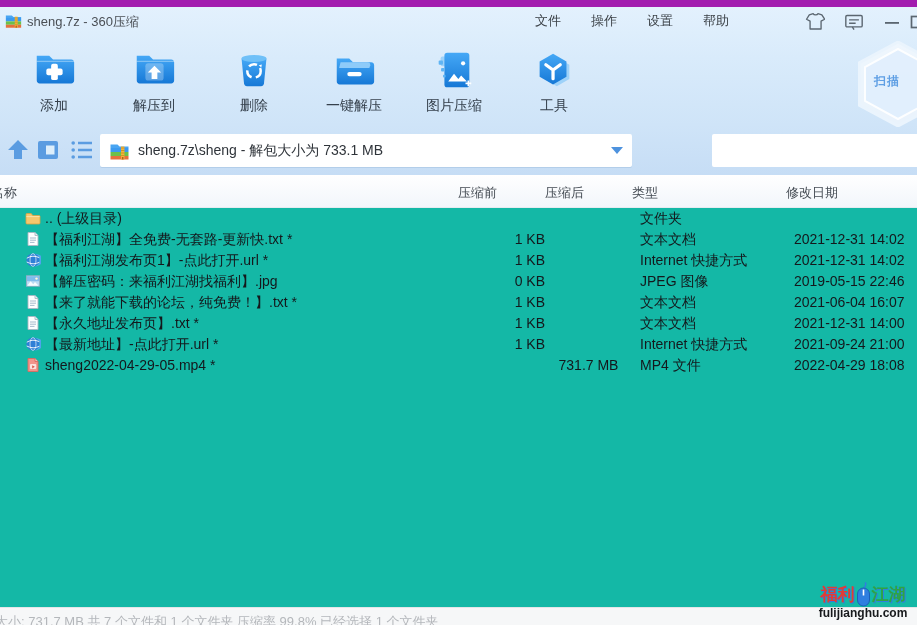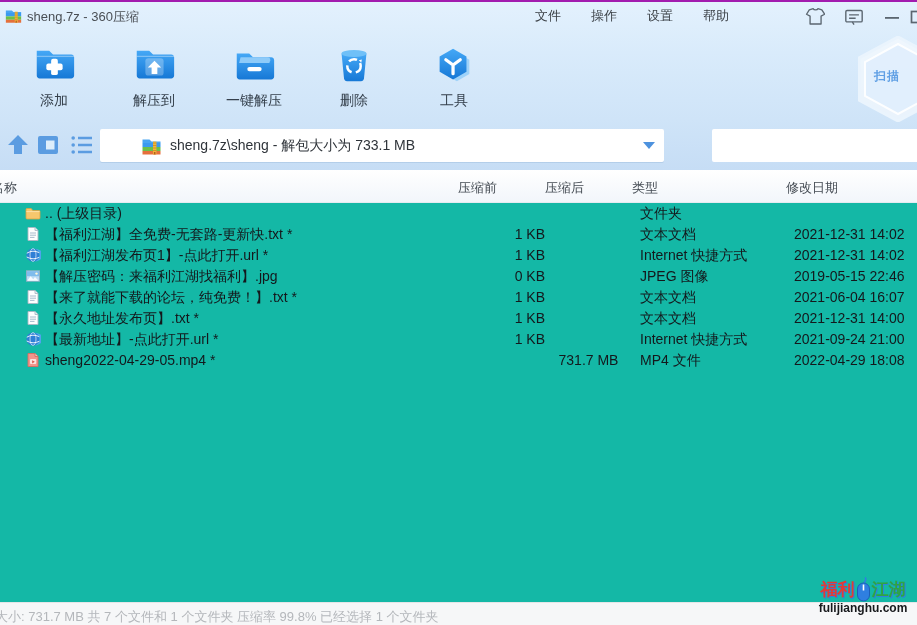--- a/index.html
+++ b/index.html
@@ -1,19 +1,19 @@
 <!DOCTYPE html>
 <html><head>
 <meta charset="utf-8">
 <style>
   html,body{margin:0;padding:0;background:#eef3f8;}
   #app{
     position:relative;width:917px;height:625px;overflow:hidden;
     font-family:"Liberation Sans","DejaVu Sans",sans-serif;
-    background:#ffffff;border-top:2px solid #a21caf;box-sizing:border-box;
+    background:#ffffff;border-top:7px solid #a21caf;box-sizing:border-box;
     user-select:none;
   }
   
   .chrome{position:absolute;left:0;top:0;width:917px;height:168px;
     background:linear-gradient(180deg,#e3f1fd 0%,#d9ebfb 30%,#cfe4f8 70%,#c6ddf5 100%);}
   
   .titlebar{position:absolute;left:0;top:0;width:917px;height:28px;}
   .app-ico{position:absolute;left:5px;top:5px;width:17px;height:17px;}
   .win-title{position:absolute;left:27px;top:6px;font-size:13px;color:#4a4f55;}
   .menubar{position:absolute;left:520px;top:0;height:28px;display:flex;align-items:center;}
@@ -24,21 +24,21 @@
   .toolbar{position:absolute;left:0;top:28px;width:917px;height:90px;display:flex;padding-left:4px;box-sizing:border-box;}
   .tbtn{width:100px;height:86px;margin-top:2px;display:flex;flex-direction:column;align-items:center;border-radius:4px;}
   .tbtn .ic{width:46px;height:46px;margin-top:10px;}
   .tbtn .lb{margin-top:4px;font-size:14px;color:#35404c;}
   .scan-badge{position:absolute;left:858px;top:34px;width:80px;height:86px;}
   .scan-txt{position:absolute;left:874px;top:66px;font-size:12px;font-weight:bold;color:#5f9fe4;letter-spacing:1px;}
   
   .addr-row{position:absolute;left:0;top:118px;width:917px;height:50px;}
   .nav-ico{position:absolute;top:14px;width:24px;height:22px;}
   .addr-box{position:absolute;left:100px;top:9px;width:532px;height:33px;background:#fff;border-radius:2px;
-    display:flex;align-items:center;box-shadow:0 1px 0 rgba(120,160,200,.25);padding-left:32px;}
+    display:flex;align-items:center;box-shadow:0 1px 0 rgba(120,160,200,.25);}
   .addr-zip{width:21px;height:20px;margin-left:9px;flex:0 0 auto;}
   .addr-text{margin-left:8px;font-size:14px;color:#2f343a;white-space:nowrap;overflow:hidden;flex:1;}
   .addr-drop{width:30px;height:100%;display:flex;align-items:center;justify-content:center;flex:0 0 auto;}
   .tri{width:0;height:0;border-left:6px solid transparent;border-right:6px solid transparent;border-top:7px solid #4d92de;}
   .search-box{position:absolute;left:712px;top:9px;width:240px;height:33px;background:#fff;border-radius:2px;}
   
   .thead{position:absolute;left:0;top:168px;width:917px;height:32px;
     background:linear-gradient(180deg,#ffffff,#f2f6fb);border-bottom:1px solid #e6ebf1;}
   .th{position:absolute;top:9px;font-size:13px;color:#454c54;white-space:nowrap;}
   .th-name{left:-9px;} .th-before{left:458px;} .th-after{left:545px;} .th-type{left:632px;} .th-date{left:786px;}
@@ -141,40 +141,55 @@
             <rect x="15" y="17" width="19" height="18" rx="3" fill="rgba(255,255,255,.28)"></rect>
             <path d="M24.5 19.5 l7 7 h-4 v7 h-6 v-7 h-4 z" fill="#fff"></path>
           </svg>
         </span>
         <span class="lb">解压到</span>
       </div>
 
       <div class="tbtn">
         <span class="ic">
           <svg width="46" height="46" viewBox="0 0 48 48">
-            <path d="M6 12 h13 l4 4 h19 c1.7 0 3 1.3 3 3 v17 c0 1.7-1.3 3-3 3 H9 c-1.7 0-3-1.3-3-3 z" fill="url(#gb)"></path>
-            <path d="M10 16 h28 c2 0 3 1 3 3 l-1 3 H8.5 z" fill="#8ecbf9"></path>
-            <rect x="17" y="26" width="15" height="4.6" rx="2.3" fill="#fff"></rect>
-          </svg>
-        </span>
-        <span class="lb">一键解压</span>
-      </div>
-
-      <div class="tbtn">
-        <span class="ic">
-          <svg width="46" height="46" viewBox="0 0 48 48">
             <path d="M11 12 h26 l-2.6 26.2 c-.2 1.6-1.5 2.8-3.1 2.8 H16.7 c-1.6 0-2.9-1.2-3.1-2.8 z" fill="url(#gb)"></path>
             <ellipse cx="24" cy="12" rx="13" ry="3.6" fill="#6fc0f8"></ellipse>
             <circle cx="24" cy="25" r="7" fill="none" stroke="#fff" stroke-width="2.6" stroke-dasharray="9 4.5"></circle>
             <path d="M29 19 l3.2-.8 -.6 3.3 z" fill="#fff"></path>
           </svg>
         </span>
         <span class="lb">删除</span>
       </div>
 
+      <div class="tbtn">
+        <span class="ic">
+          <svg width="46" height="46" viewBox="0 0 48 48">
+            <path d="M6 12 h13 l4 4 h19 c1.7 0 3 1.3 3 3 v17 c0 1.7-1.3 3-3 3 H9 c-1.7 0-3-1.3-3-3 z" fill="url(#gb)"></path>
+            <path d="M10 16 h28 c2 0 3 1 3 3 l-1 3 H8.5 z" fill="#8ecbf9"></path>
+            <rect x="17" y="26" width="15" height="4.6" rx="2.3" fill="#fff"></rect>
+          </svg>
+        </span>
+        <span class="lb">一键解压</span>
+      </div>
+
+      <div class="tbtn">
+        <span class="ic">
+          <svg width="46" height="46" viewBox="0 0 48 48">
+            <rect x="10" y="10" width="12" height="10" rx="2" fill="#9ed2f9"></rect>
+            <rect x="14" y="6" width="26" height="36" rx="3" fill="url(#gb)"></rect>
+            <rect x="8" y="14" width="4.5" height="4.5" rx="1" fill="#5fb4f4"></rect>
+            <rect x="10.5" y="22" width="3.5" height="3.5" rx="1" fill="#5fb4f4"></rect>
+            <rect x="12.5" y="29" width="2.8" height="2.8" rx=".9" fill="#5fb4f4"></rect>
+            <circle cx="33.5" cy="17" r="2.2" fill="#fff"></circle>
+            <path d="M18 36 l6-8 4.5 5.5 3-3.8 6 6.3 z" fill="#fff"></path>
+            <path d="M36 38 h6 M39 35 v6" stroke="#fff" stroke-width="1.8"></path>
+          </svg>
+        </span>
+        <span class="lb">图片压缩</span>
+      </div>
 
       <div class="tbtn">
         <span class="ic">
           <svg width="46" height="46" viewBox="0 0 48 48">
             <path d="M27 11 l13 7.5 v15 L27 41 l-13-7.5 v-15 z" fill="#9ed2f9"></path>
             <path d="M23 7 l14 8 v16 l-14 8 -14-8 V15 z" fill="url(#gb)"></path>
             <path d="M23 24 v9 M23 24 l-7.5-5.5 M23 24 l7.5-5.5" stroke="#fff" stroke-width="3.4" stroke-linecap="round"></path>
           </svg>
         </span>
         <span class="lb">工具</span>

